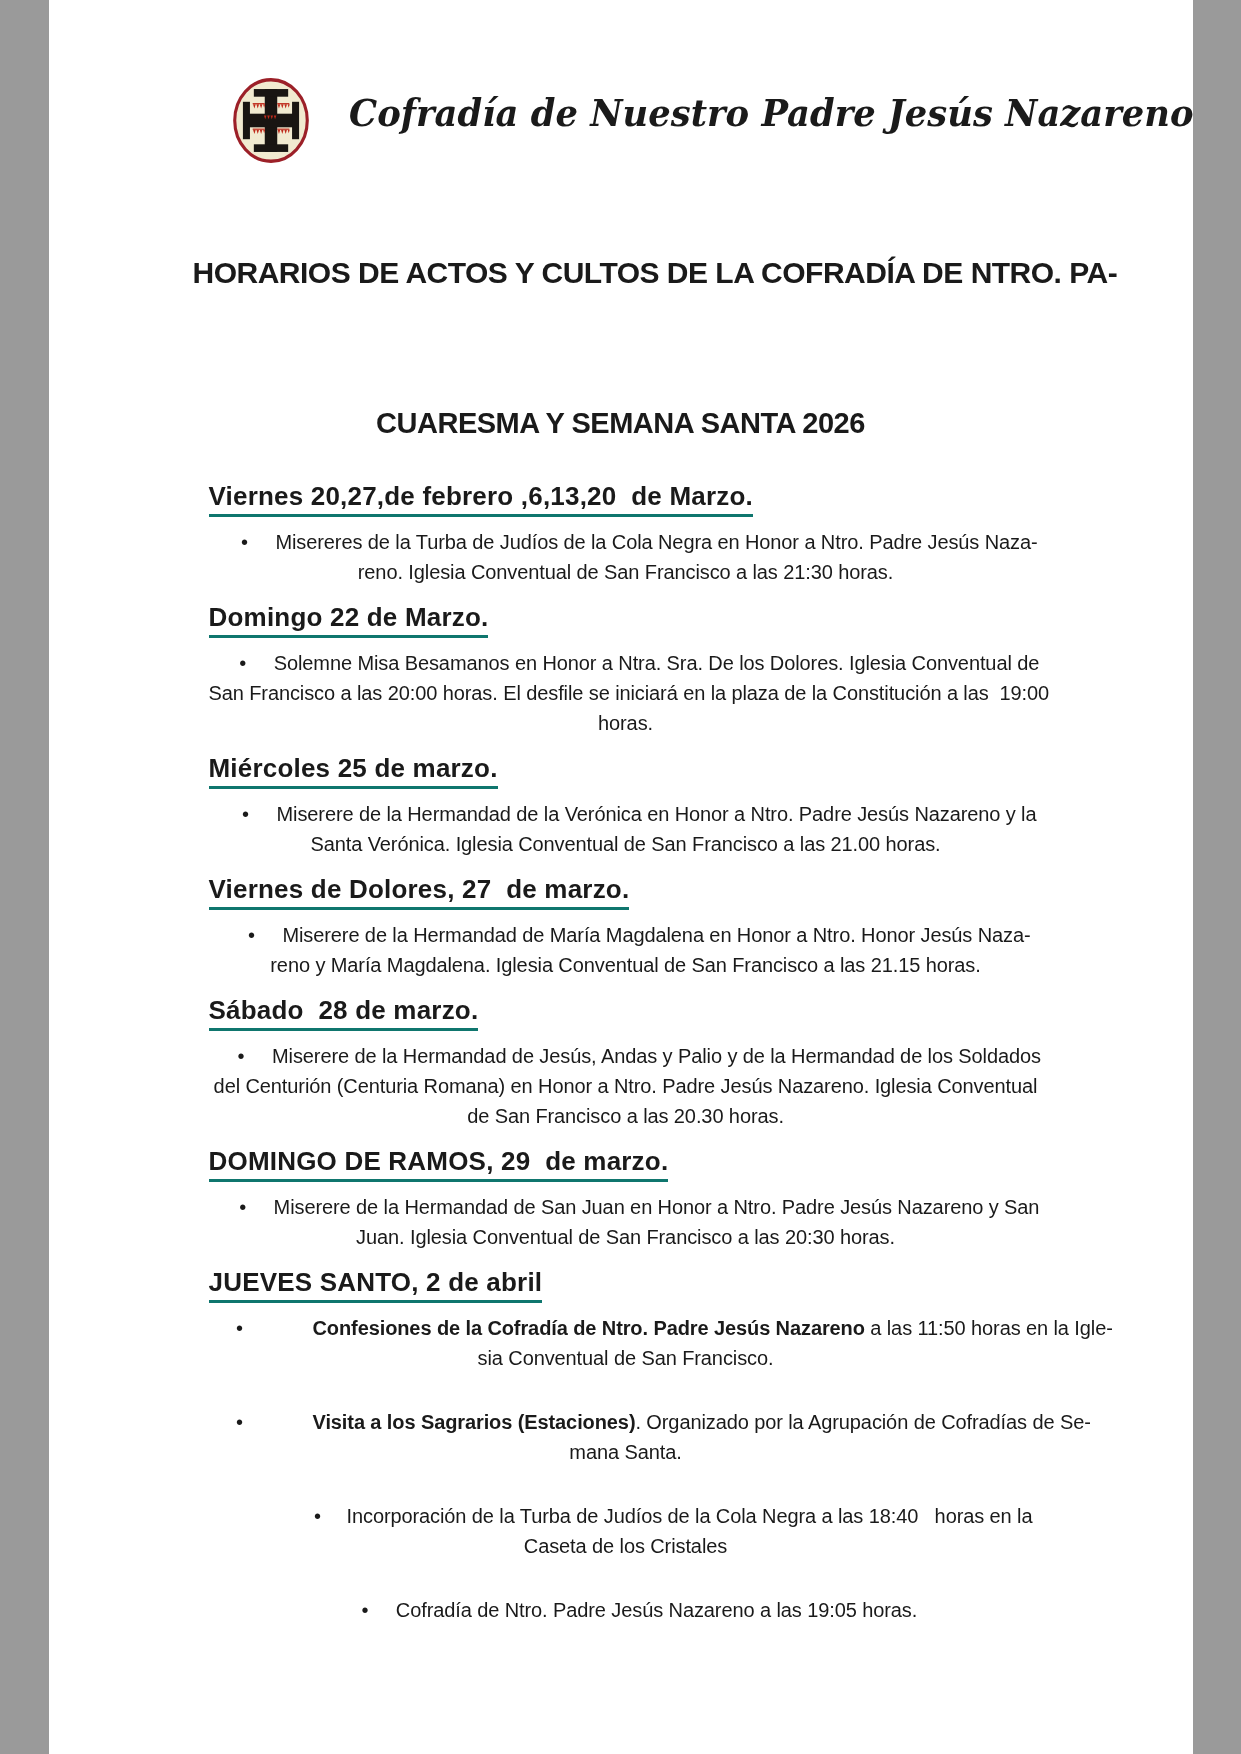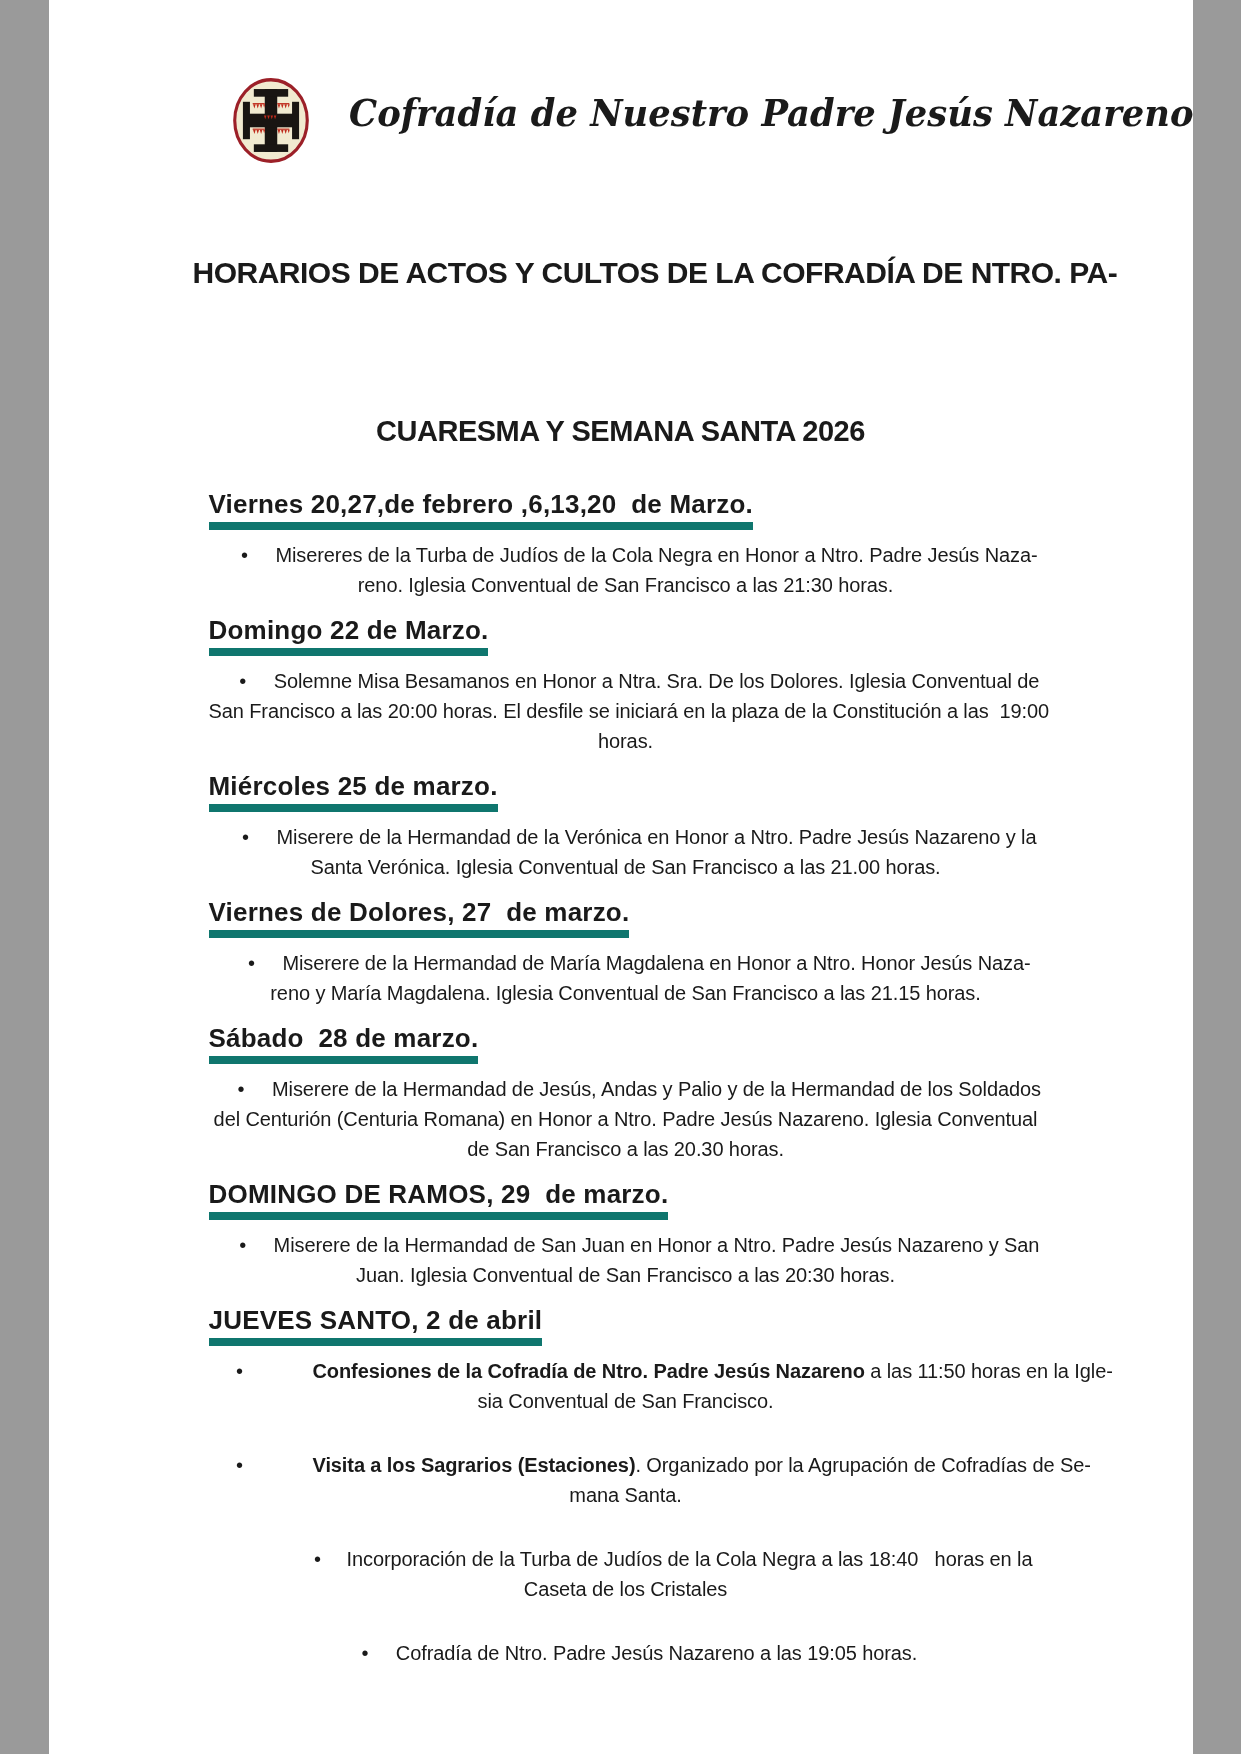--- a/index.html
+++ b/index.html
@@ -24,30 +24,30 @@
     transform:scaleX(0.93); transform-origin:left center;
   }
   
   .main-title {
     margin:2px 140px 0 144px;
     text-align:left; font-weight:bold;
     font-size:30px; line-height:41px;
     letter-spacing:-0.5px; white-space:pre;
   }
   .subtitle {
-    margin-top:40px; text-align:center; font-weight:bold;
+    margin-top:32px; text-align:center; font-weight:bold;
     font-size:29px; letter-spacing:-0.5px; white-space:pre;
   }
   
   .doc-body { padding:26px 150px 0 160px; }
   .section-heading {
     display:table;
     font-weight:bold; font-size:26px; line-height:32px;
     letter-spacing:0.2px; white-space:pre;
-    border-bottom:8px solid #0f766e;
+    border-bottom:3px solid #0f766e;
     padding-bottom:2px;
     margin:14px 0 10px 0;
   }
   .para { margin:0 0 7px 0;text-align:center; }
   .para .line {
     font-size:20px; line-height:30px;
     letter-spacing:-0.1px; white-space:pre;
   }
   .bullet-char { display:inline-block; width:62px; }
   .para.indented .first { padding-left:70px; }

